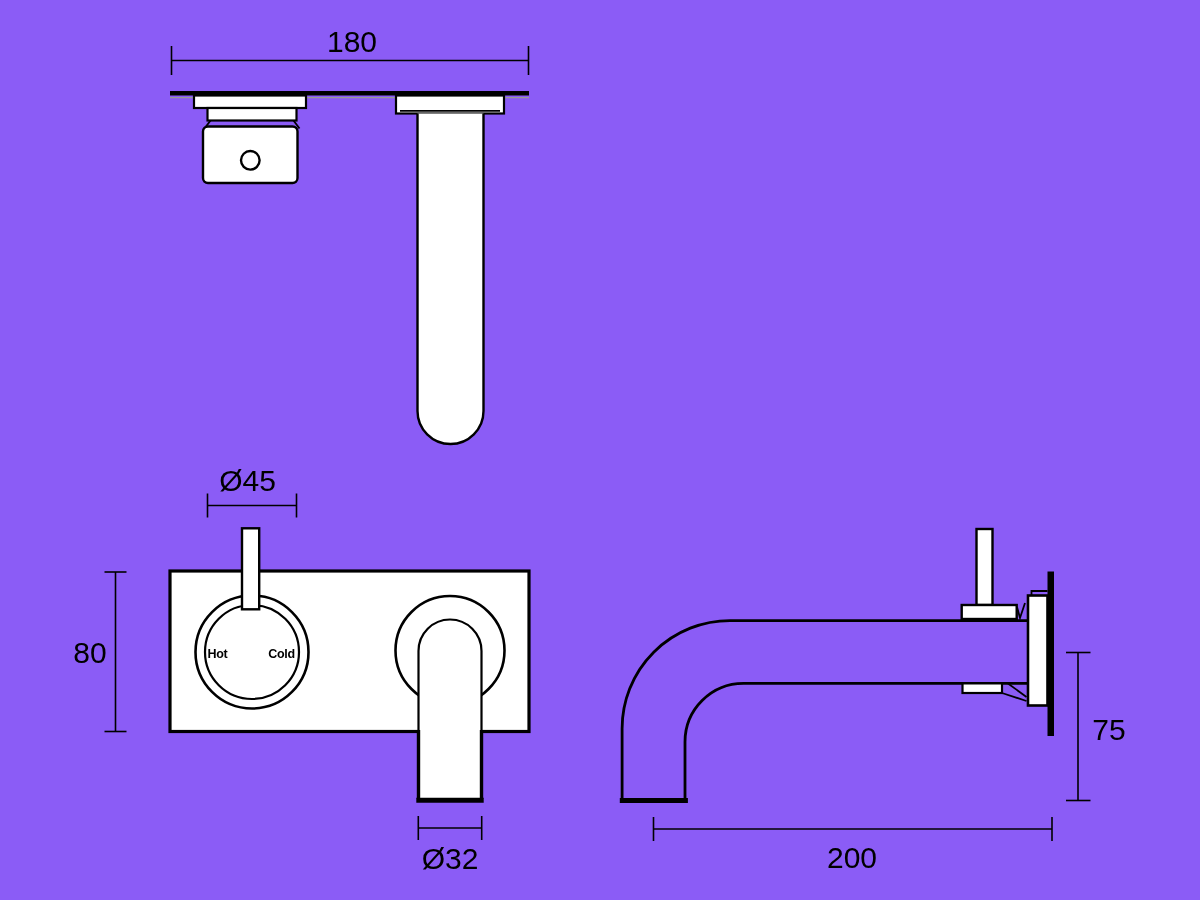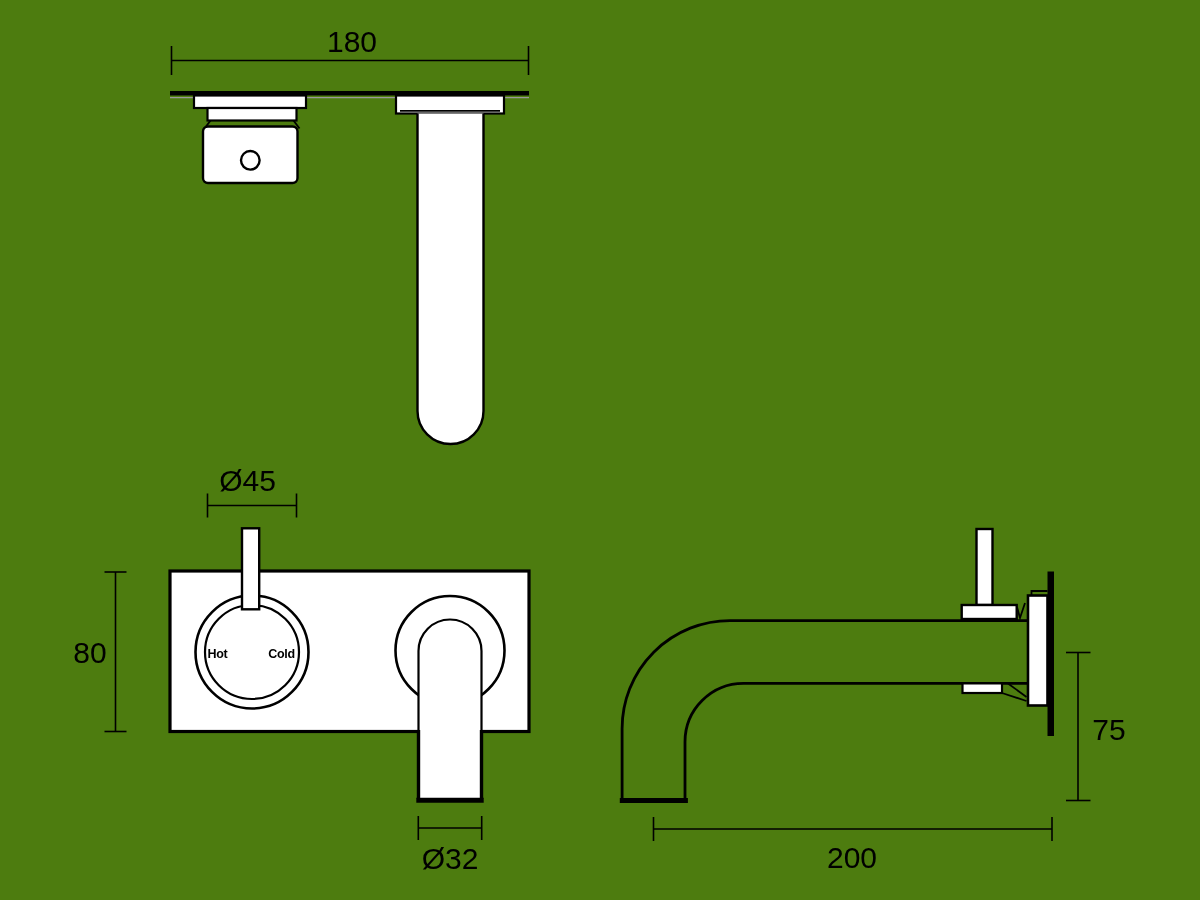--- a/index.html
+++ b/index.html
@@ -1,16 +1,16 @@
 <!DOCTYPE html>
 <html><head>
 <meta charset="utf-8">
 <style>
   html,body{margin:0;padding:0;background:#ffffff;}
-  .stage{width:1200px;height:900px;background:#4d7c0f;position:relative;overflow:hidden;}
+  .stage{width:1200px;height:900px;background:#8b5cf6;position:relative;overflow:hidden;}
   svg{display:block;}
   
   .dim{stroke:#000;stroke-width:1.6;fill:none;}
   .ln18{stroke:#000;stroke-width:1.8;fill:none;}
   .ln22{stroke:#000;stroke-width:2.2;fill:#fff;}
   .ln24{stroke:#000;stroke-width:2.4;fill:#fff;}
   .ln26{stroke:#000;stroke-width:2.6;fill:#fff;}
   .ln28n{stroke:#000;stroke-width:2.8;fill:none;}
   .ln32{stroke:#000;stroke-width:3.2;fill:#fff;}
   .ln34n{stroke:#000;stroke-width:3.4;fill:none;}

